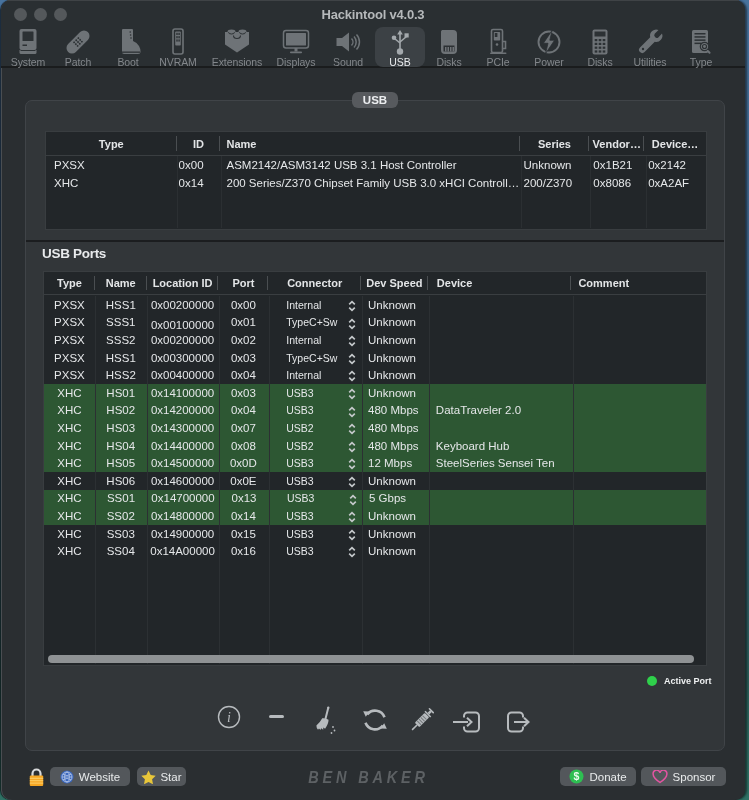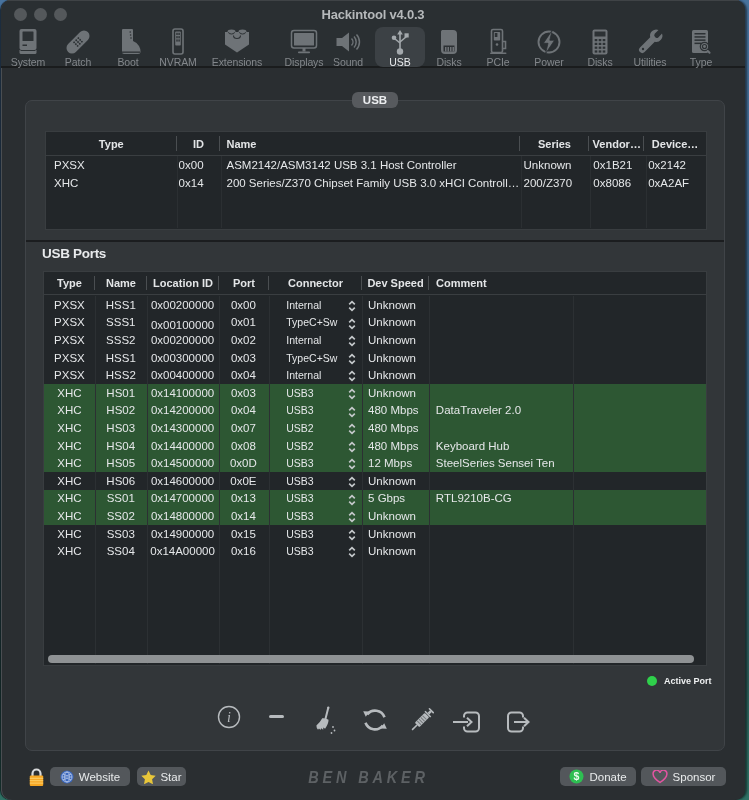--- a/index.html
+++ b/index.html
@@ -127,21 +127,21 @@
           <svg width="28" height="28" viewBox="0 0 28 28">
         <path d="M2 4 h24 v12.5 L14 24.5 L2 16.5 z" fill="#6e7377"></path>
         <ellipse cx="8.5" cy="3.8" rx="4" ry="2.4" fill="#6e7377"></ellipse>
         <ellipse cx="19.5" cy="3.8" rx="4" ry="2.4" fill="#6e7377"></ellipse>
         <path d="M5.5 4.2 a3 1.8 0 0 0 6 0 M16.5 4.2 a3 1.8 0 0 0 6 0" fill="none" stroke="#2c3134" stroke-width="1"></path>
         <path d="M10.5 7.5 a3.5 3 0 0 0 7 0" fill="none" stroke="#2c3134" stroke-width="1.1"></path>
       </svg>
         </div>
       <div class="lbl">Extensions</div>
     </div>
-    <div class="tbitem" style="left:275px">
+    <div class="tbitem" style="left:267px">
       <div class="ic">
           <svg width="30" height="28" viewBox="0 0 30 28">
         <rect x="2.5" y="2.5" width="25" height="17.5" rx="2.5" fill="none" stroke="#6e7377" stroke-width="1.5"></rect>
         <rect x="5" y="5" width="20" height="12.5" rx="0.5" fill="#6e7377"></rect>
         <rect x="13.5" y="20" width="3" height="3.5" fill="#6e7377"></rect>
         <rect x="9" y="23.5" width="12" height="1.7" rx="0.8" fill="#6e7377"></rect>
       </svg>
         </div>
       <div class="lbl">Displays</div>
     </div>
@@ -296,20 +296,21 @@
   <div style="position:absolute; left:25px; top:240px; width:698px; height:2px; background:#1b1d1f;"></div>
   <div style="position:absolute; left:41px; top:246px; color:#e8eaec; font-size:13.5px; font-weight:bold; letter-spacing:-0.3px;">USB Ports</div>
   <div id="table2" class="tbl" style="left:42px; top:271px; width:664px; height:395px;">
     <div class="hdr" style="height:23px;">
       <div class="hc" style="width:51px;">Type<span class="hsep"></span></div>
       <div class="hc" style="width:52px;">Name<span class="hsep"></span></div>
       <div class="hc" style="width:72px;">Location ID<span class="hsep"></span></div>
       <div class="hc" style="width:50px;">Port<span class="hsep"></span></div>
       <div class="hc" style="width:93px;">Connector<span class="hsep"></span></div>
       <div class="hc" style="width:67px;">Dev Speed<span class="hsep"></span></div>
+      <div class="hc hcl" style="width:144px; padding-left:9px;">Device<span class="hsep"></span></div>
       <div class="hc hcl" style="width:135px; padding-left:7px;">Comment</div>
     </div>
     <div id="rows" style="position:absolute; left:0; top:24px; width:100%;">
 <div class="row" style="height:17.6px;">
           <div class="c" style="width:51px;">PXSX</div>
           <div class="c" style="width:52px;">HSS1</div>
           <div class="c" style="width:72px;">0x00200000</div>
           <div class="c" style="width:50px;">0x00</div>
           <div class="c cl" style="width:93px; padding-left:18px; position:relative; font-size:10.5px;">Internal<svg width="8" height="12" viewBox="0 0 8 12" style="position:absolute; right:5px; top:4px;">
               <path d="M1.2 4.3 L4 1.7 L6.8 4.3" fill="none" stroke="#c4c8ca" stroke-width="1.7"></path>
@@ -452,21 +453,20 @@
 <div class="row green" style="height:17.6px;">
           <div class="c" style="width:51px;">XHC</div>
           <div class="c" style="width:52px;">SS01</div>
           <div class="c" style="width:72px;">0x14700000</div>
           <div class="c" style="width:50px;">0x13</div>
           <div class="c cl" style="width:93px; padding-left:18px; position:relative; font-size:10.5px;">USB3<svg width="8" height="12" viewBox="0 0 8 12" style="position:absolute; right:5px; top:4px;">
               <path d="M1.2 4.3 L4 1.7 L6.8 4.3" fill="none" stroke="#c4c8ca" stroke-width="1.7"></path>
               <path d="M1.2 7.7 L4 10.3 L6.8 7.7" fill="none" stroke="#c4c8ca" stroke-width="1.7"></path>
             </svg></div>
           <div class="c cl" style="width:67px; padding-left:7px;">5 Gbps</div>
-          <div class="c cl" style="width:144px; padding-left:8px;">RTL9210B-CG</div>
           <div class="c cl" style="width:135px; padding-left:7px;"></div>
         </div>
 <div class="row green" style="height:17.6px;">
           <div class="c" style="width:51px;">XHC</div>
           <div class="c" style="width:52px;">SS02</div>
           <div class="c" style="width:72px;">0x14800000</div>
           <div class="c" style="width:50px;">0x14</div>
           <div class="c cl" style="width:93px; padding-left:18px; position:relative; font-size:10.5px;">USB3<svg width="8" height="12" viewBox="0 0 8 12" style="position:absolute; right:5px; top:4px;">
               <path d="M1.2 4.3 L4 1.7 L6.8 4.3" fill="none" stroke="#c4c8ca" stroke-width="1.7"></path>
               <path d="M1.2 7.7 L4 10.3 L6.8 7.7" fill="none" stroke="#c4c8ca" stroke-width="1.7"></path>

